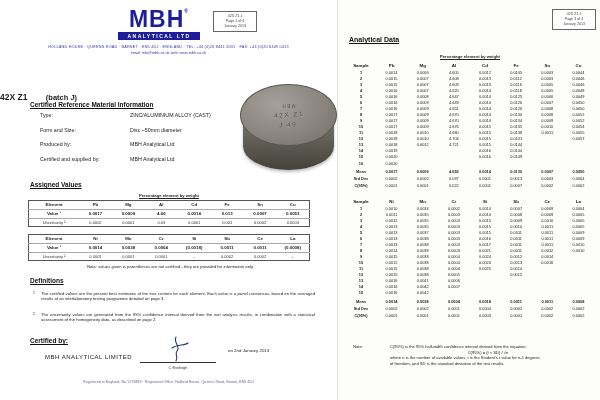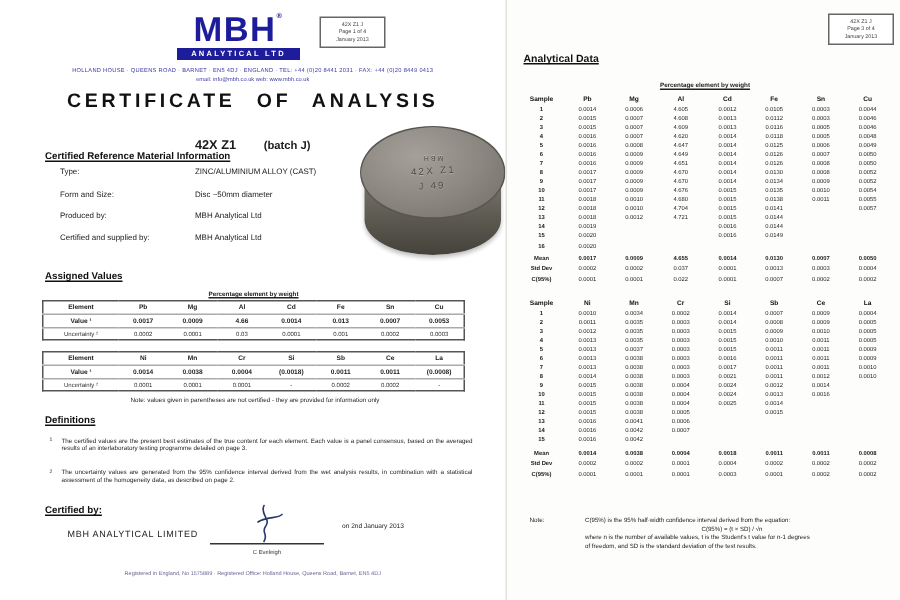--- a/index.html
+++ b/index.html
@@ -18,21 +18,21 @@
   
   .badge{border:1px solid #666;background:#fff;padding:1.5px 3px;font-size:3.6px;
          line-height:1.5;text-align:center;color:#444;}
   .badge-l{left:213px;top:11px;width:36px;}
   .badge-r{left:214px;top:9px;width:36px;}
   
   .addr{left:0;top:45px;width:337px;text-align:center;font-size:3.8px;color:#3a3aa6;letter-spacing:0.2px;}
   .contact{left:0;top:51px;width:337px;text-align:center;font-size:3.8px;color:#3a3aa6;}
   .title{left:0;top:59px;width:337px;text-align:center;font-size:13px;font-weight:bold;
          letter-spacing:2.5px;word-spacing:8px;color:#111;}
-  .product-line{left:0;top:86px;width:337px;text-align:center;font-weight:bold;}
+  .product-line{left:0;top:86px;width:337px;text-align:left;font-weight:bold;}
   .product-code{font-size:8.5px;margin-right:14px;}
   .batch{font-size:7.5px;}
   .h-ul{font-weight:bold;text-decoration:underline;font-size:6.5px;color:#111;}
   
   .info{left:40px;top:112px;width:200px;}
   .info-row{display:flex;margin-bottom:8.5px;font-size:5.3px;}
   .info-row .lbl{width:90px;}
   
   .disc{left:240px;top:84px;width:97px;height:96px;}
   .disc-side{position:absolute;left:3px;top:30px;width:91px;height:56px;
@@ -102,21 +102,20 @@
 
   <div class="abs badge badge-l">
     <div>42X Z1 J</div>
     <div>Page 1 of 4</div>
     <div>January 2013</div>
   </div>
 
   <div class="abs addr">HOLLAND HOUSE · QUEENS ROAD · BARNET · EN5 4DJ · ENGLAND · TEL: +44 (0)20 8441 2031 · FAX: +44 (0)20 8449 0413</div>
   <div class="abs contact">email: info@mbh.co.uk    web: www.mbh.co.uk</div>
 
-  <div class="abs title">CERTIFICATE OF ANALYSIS</div>
 
   <div class="abs product-line">
     <span class="product-code">42X Z1</span>
     <span class="batch">(batch J)</span>
   </div>
 
   <div class="abs h-ul" style="left:30px;top:101px;">Certified Reference Material Information</div>
 
   <div class="abs info">
     <div class="info-row">

